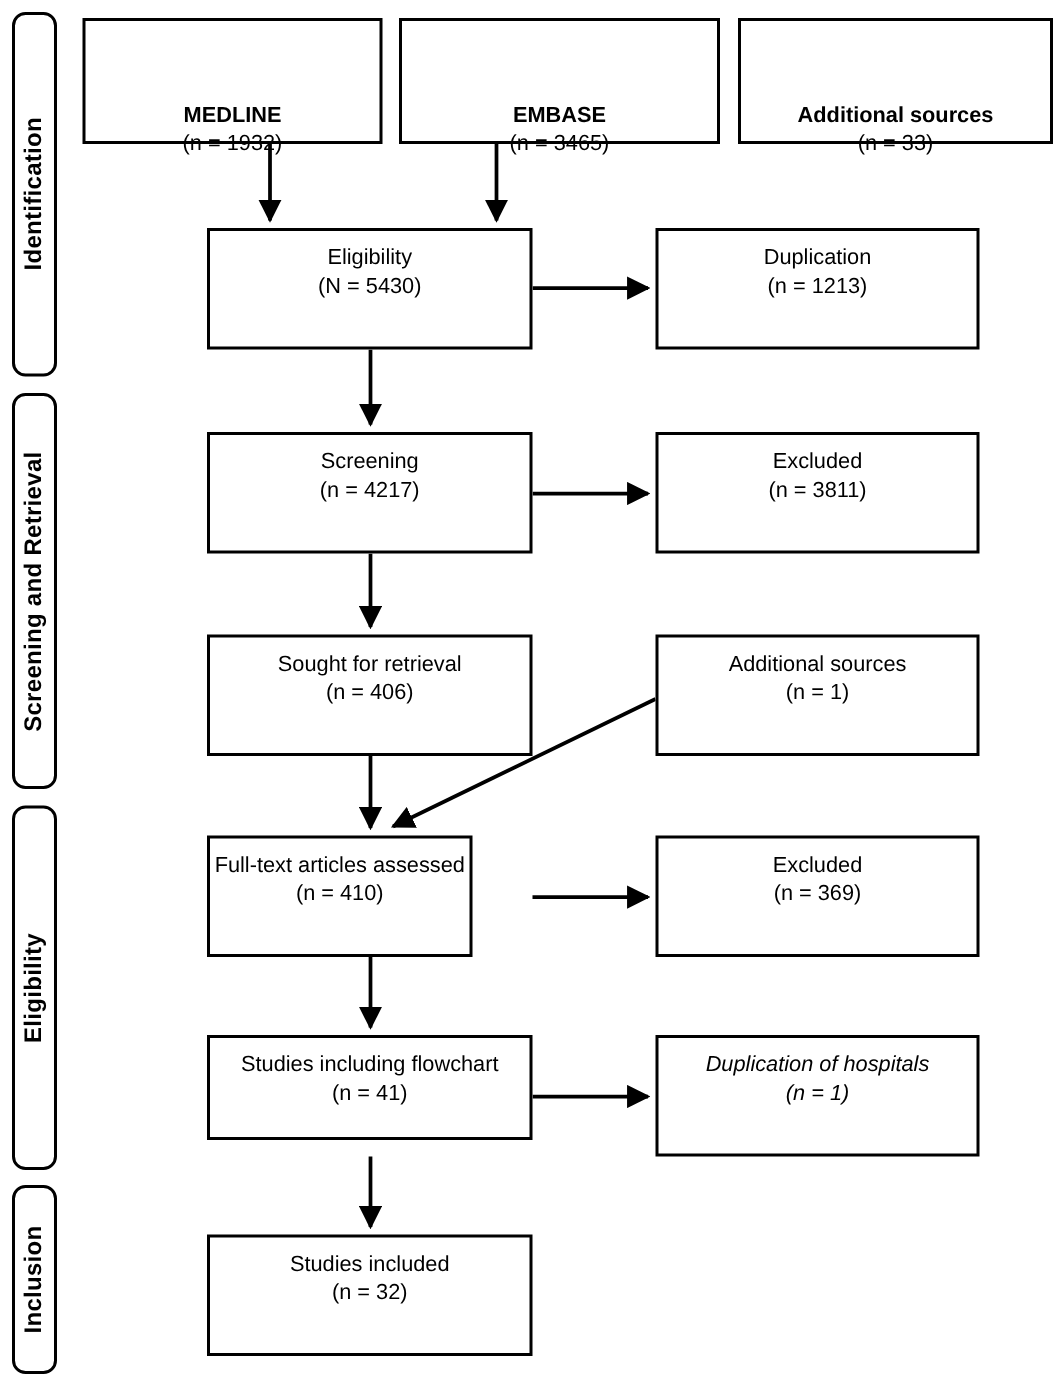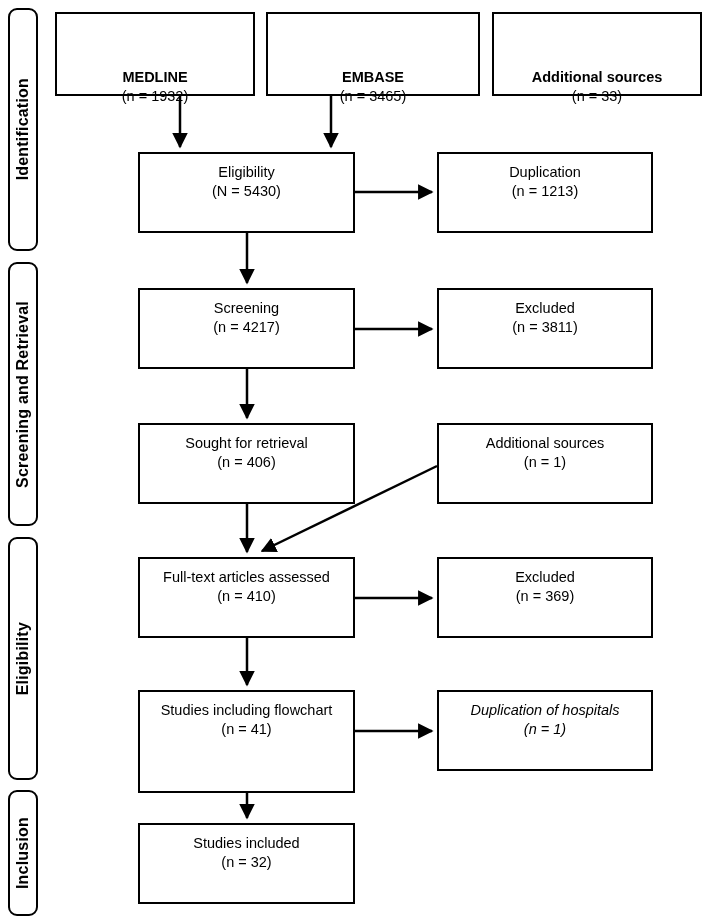--- a/index.html
+++ b/index.html
@@ -174,31 +174,31 @@
   <div class="node" style="left:138px; top:423px; width:217px; height:81px;">
     <span class="line1">Sought for retrieval</span>
     <span class="line2">(n = 406)</span>
   </div>
 
   <div class="node" style="left:437px; top:423px; width:216px; height:81px;">
     <span class="line1">Additional sources</span>
     <span class="line2">(n = 1)</span>
   </div>
 
-  <div class="node" style="left:138px; top:557px; width:217px; height:81px;">
+  <div class="node" style="left:138px; top:557px; width:177px; height:81px;">
     <span class="line1">Full-text articles assessed</span>
     <span class="line2">(n = 410)</span>
   </div>
 
   <div class="node" style="left:437px; top:557px; width:216px; height:81px;">
     <span class="line1">Excluded</span>
     <span class="line2">(n = 369)</span>
   </div>
 
-  <div class="node" style="left:138px; top:690px; width:217px; height:103px;">
+  <div class="node" style="left:138px; top:690px; width:217px; height:70px;">
     <span class="line1">Studies including flowchart</span>
     <span class="line2">(n = 41)</span>
   </div>
 
   <div class="node" style="left:437px; top:690px; width:216px; height:81px;font-style:italic;">
     <span class="line1">Duplication of hospitals</span>
     <span class="line2">(n = 1)</span>
   </div>
 
   <div class="node" style="left:138px; top:823px; width:217px; height:81px;">

